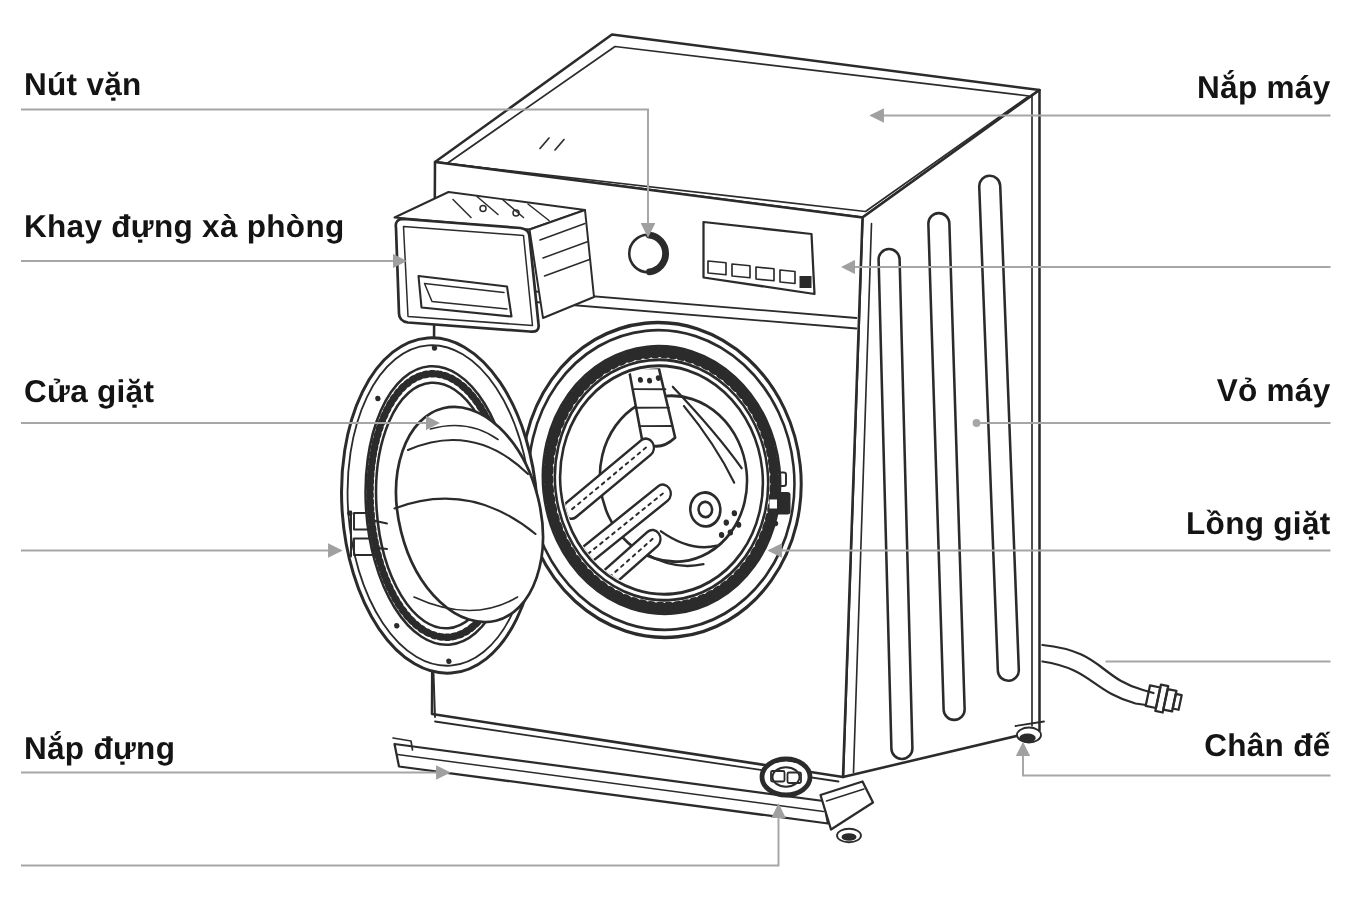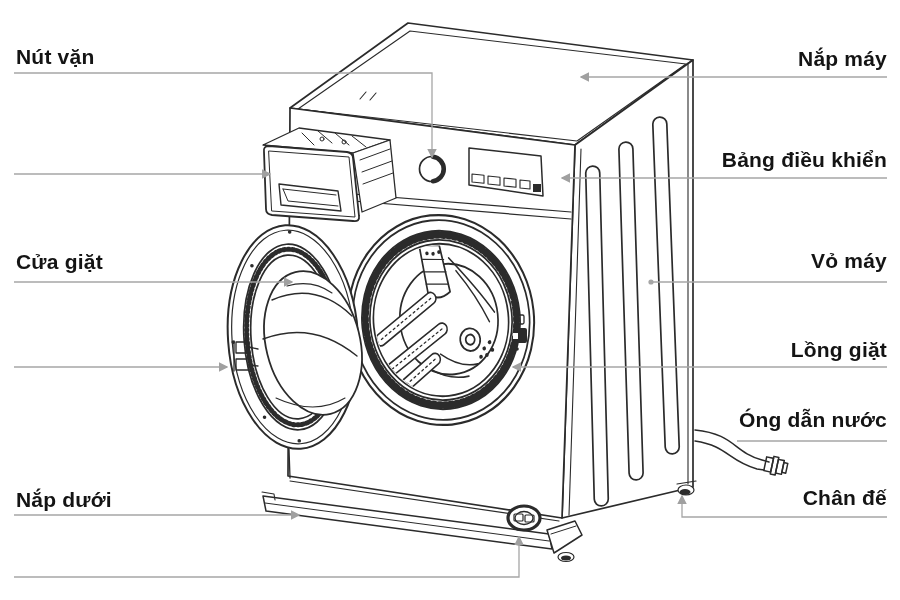--- a/index.html
+++ b/index.html
@@ -203,23 +203,22 @@
     <path d="M887,178 L562,178" marker-end="url(#arr)"></path>
     <path d="M887,282 L653,282"></path>
     <circle cx="651" cy="282" r="2.6" fill="#a6a6a6" stroke="none"></circle>
     <path d="M887,367 L513,367" marker-end="url(#arr)"></path>
     <path d="M887,441 L737,441"></path>
     <path d="M887,517 L682,517 L682,496" marker-end="url(#arr)"></path>
   </g>
 </svg>
 
 <div class="part-label" style="left:16px;top:45px">Nút vặn</div>
+<div class="part-label" style="left:16px;top:140px">Khay đựng xà phòng</div>
 <div class="part-label" style="left:16px;top:250px">Cửa giặt</div>
-<div class="part-label" style="left:16px;top:488px">Nắp dưới</div>
+<div class="part-label" style="left:16px;top:488px">Nắp đựng</div>
 
 <div class="part-label label-right" style="right:13px;top:47px">Nắp máy</div>
-<div class="part-label label-right" style="right:13px;top:148px">Bảng điều khiển</div>
 <div class="part-label label-right" style="right:13px;top:249px">Vỏ máy</div>
 <div class="part-label label-right" style="right:13px;top:338px">Lồng giặt</div>
-<div class="part-label label-right" style="right:13px;top:408px">Óng dẫn nước</div>
 <div class="part-label label-right" style="right:13px;top:486px">Chân đế</div>
 
 </div>
 
 </body></html>

